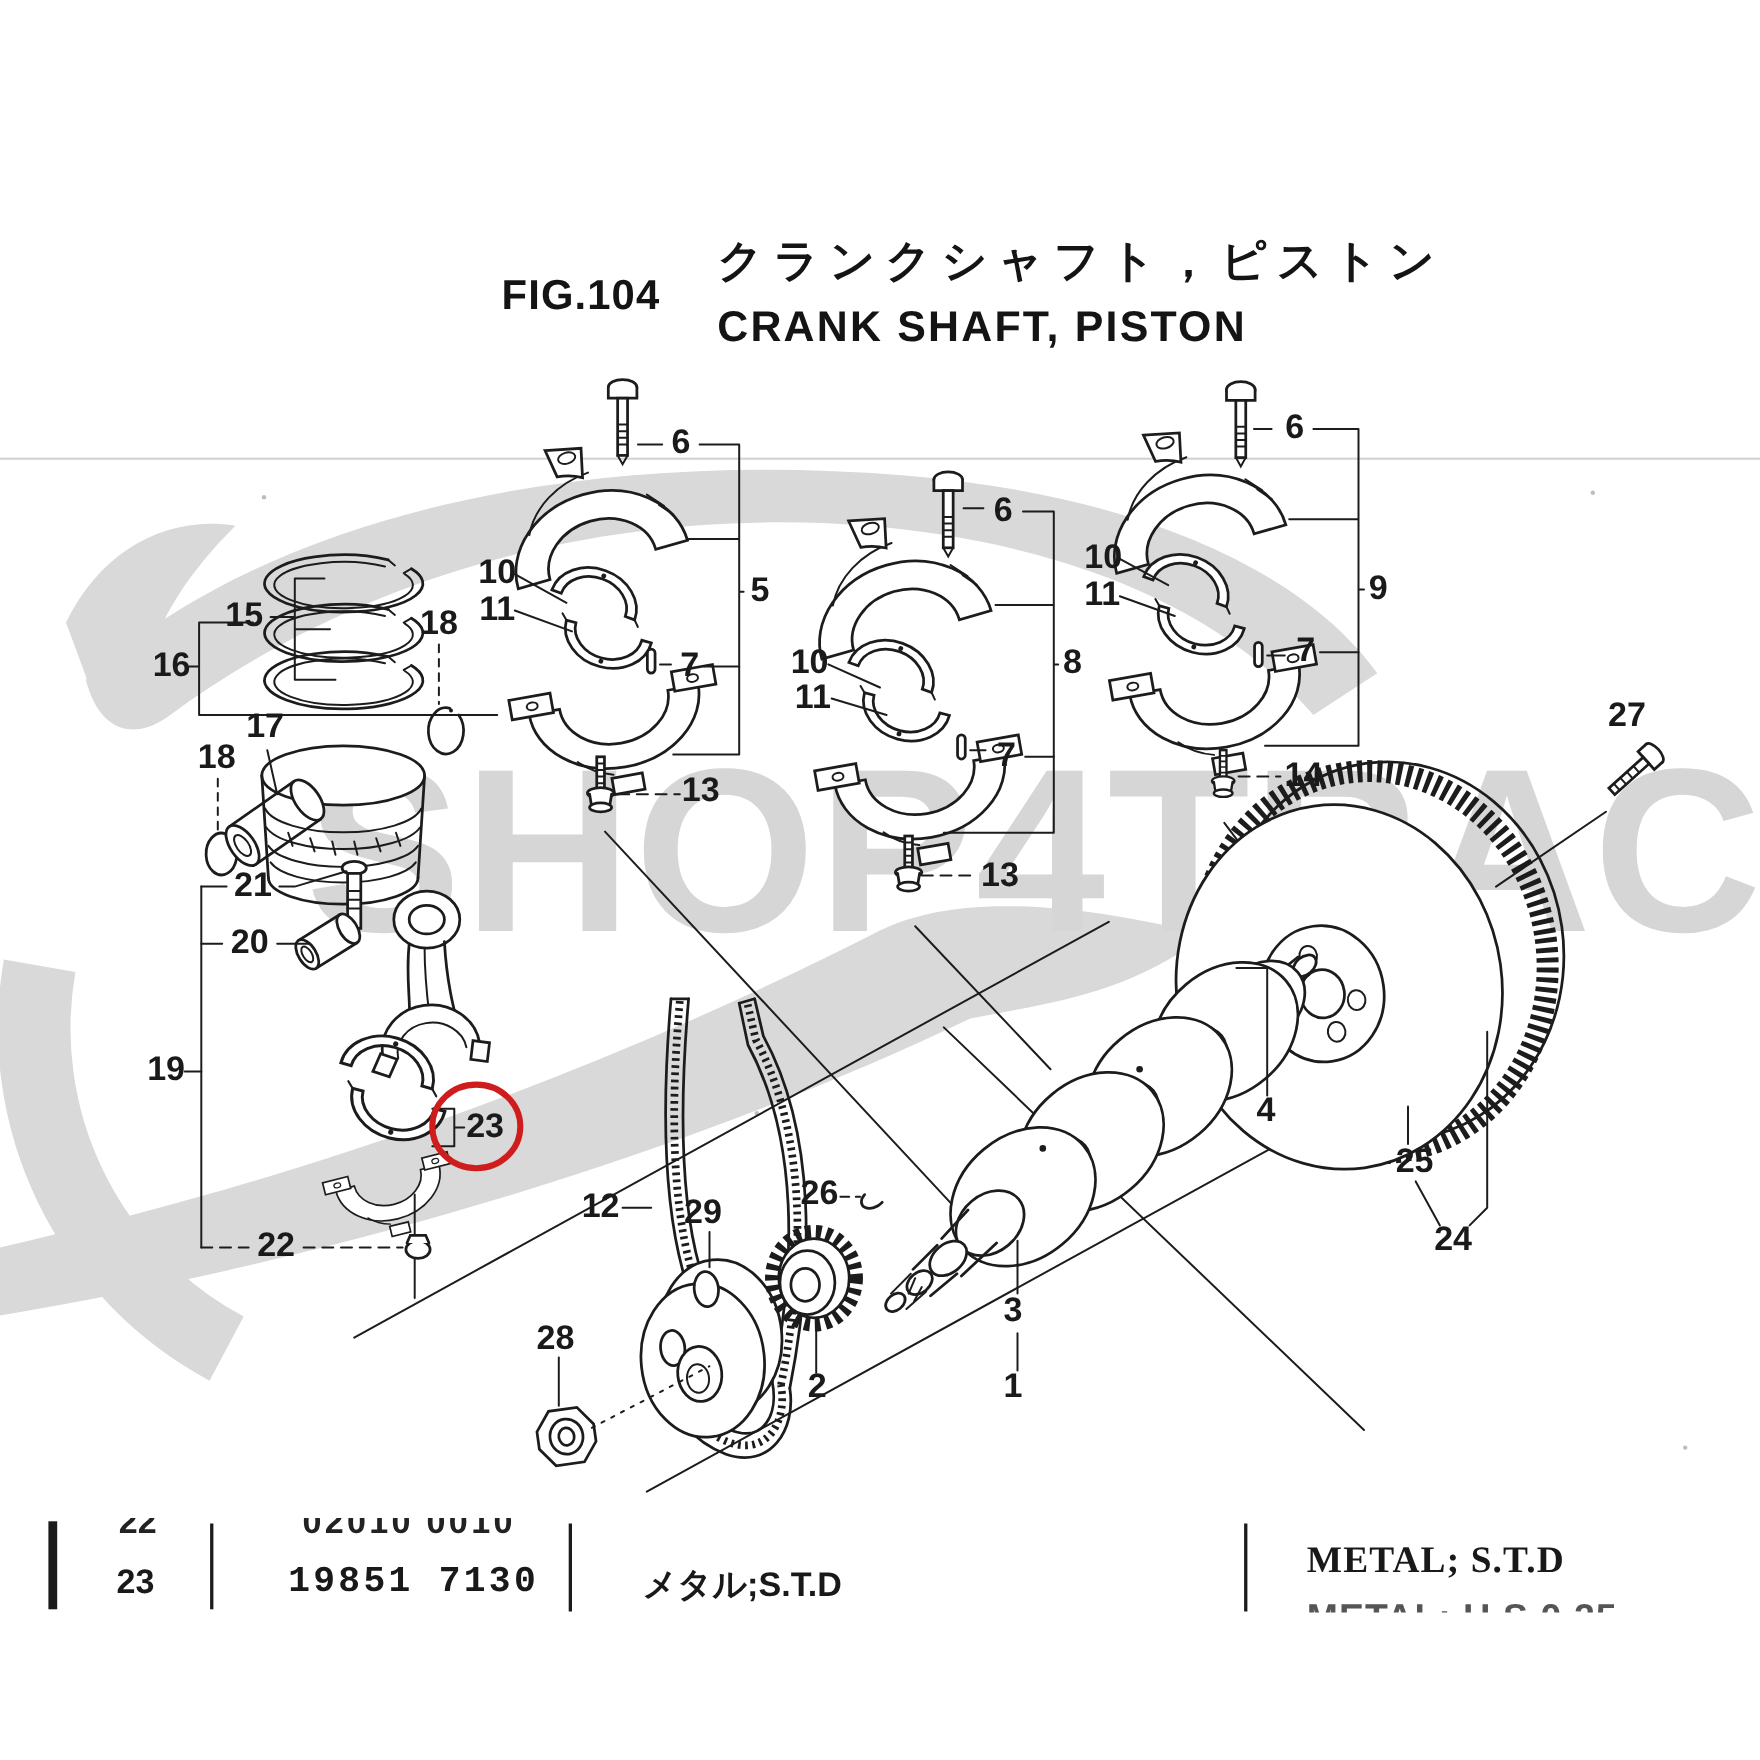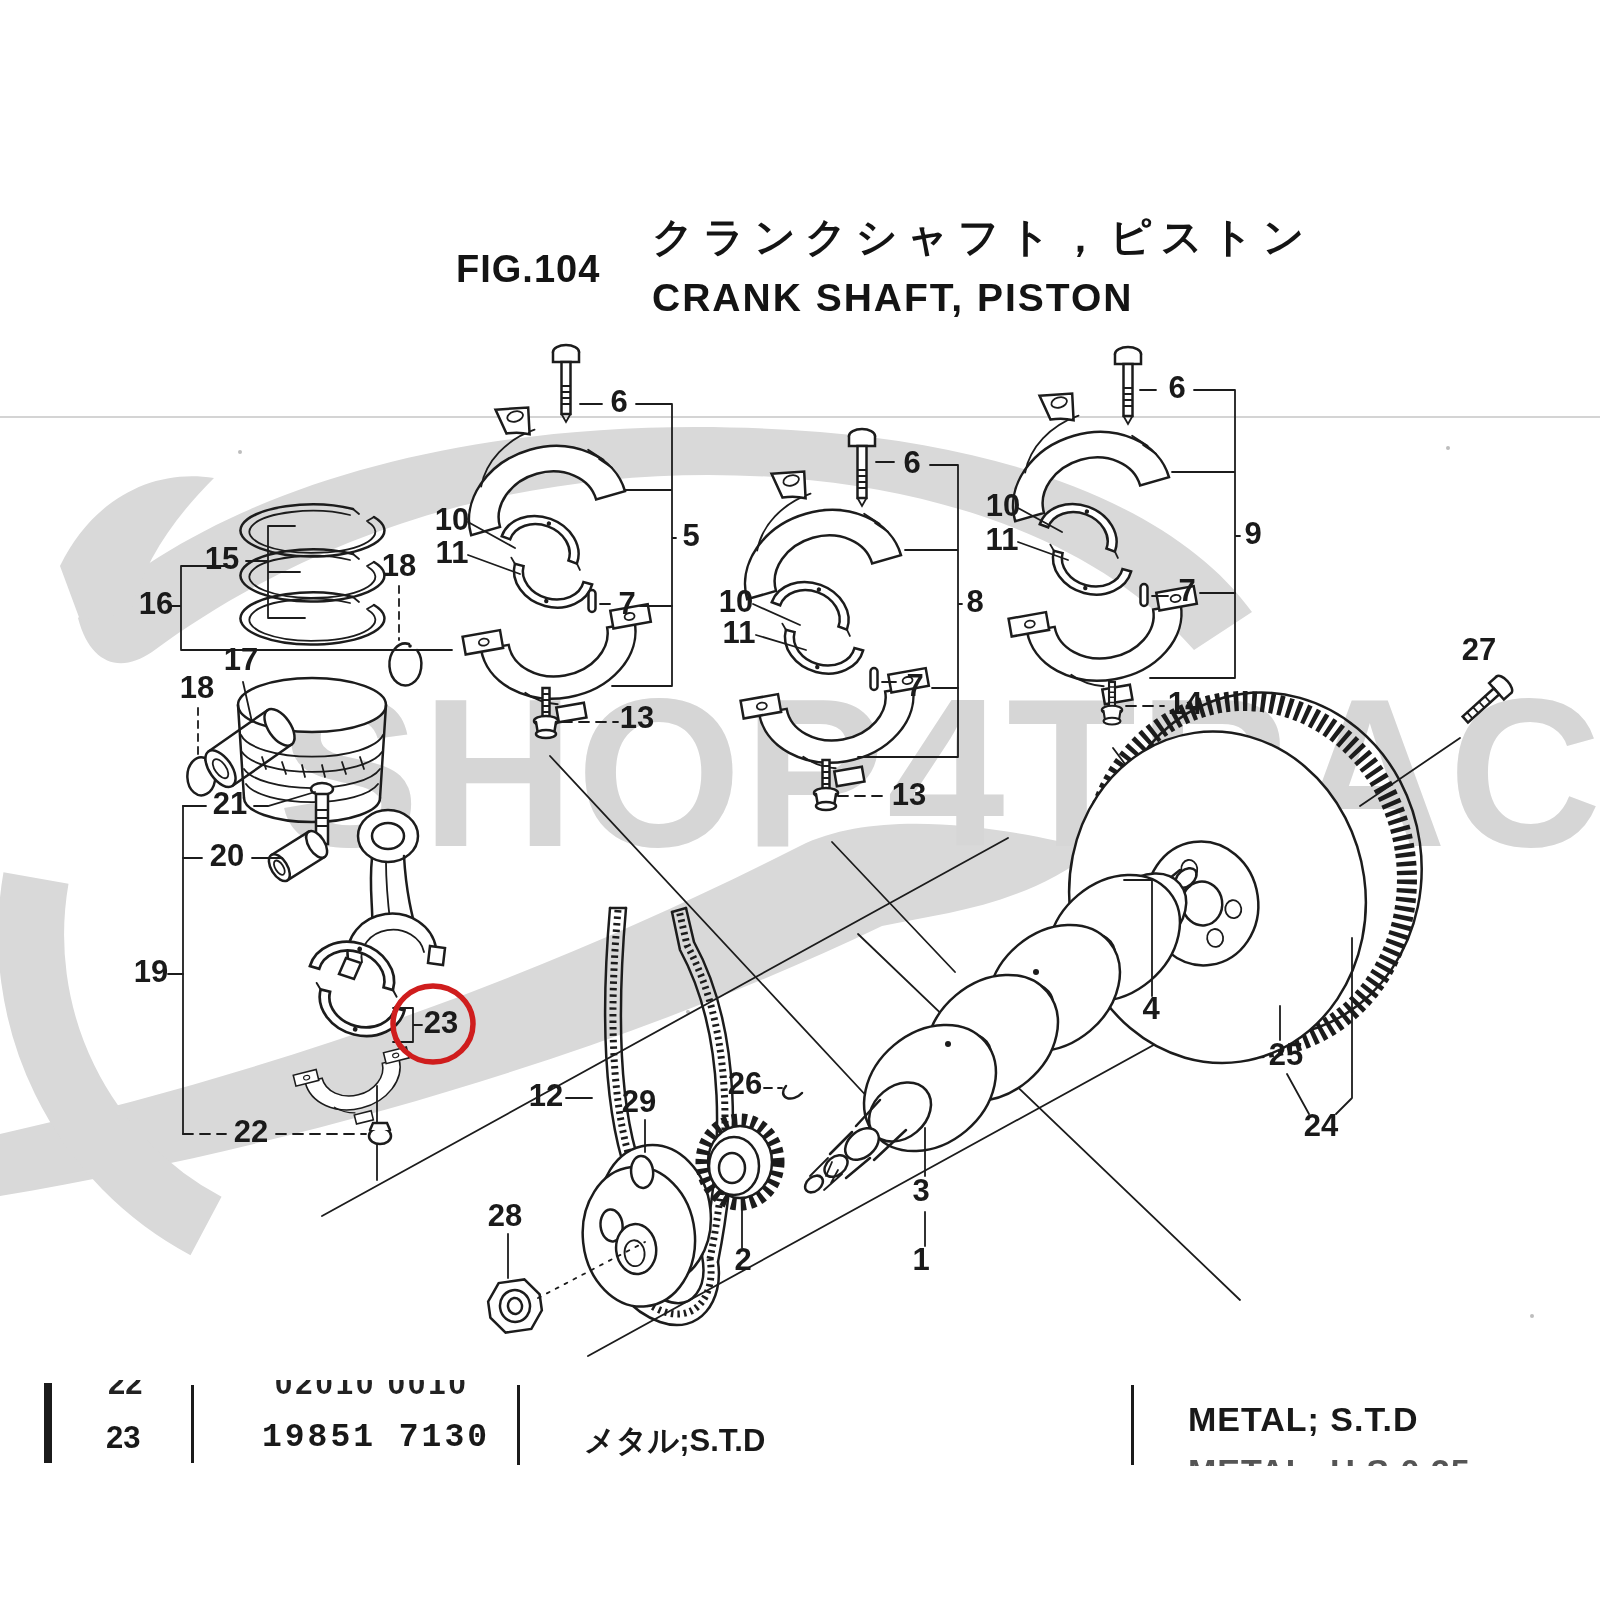--- a/index.html
+++ b/index.html
@@ -388,19 +388,19 @@
       <div style="top:-14px;left:108px;font-size:31px;">22</div>
       <div style="top:-14px;left:263px;font-size:31px;letter-spacing:3px;margin-left:12px;">02010 0010</div>
     </div>
 
     <div>
       <div class="tcell" style="left:106px;top:1420px;font-size:31px;">23</div>
       <div class="tcell" style="left:262px;top:1419px;font-size:33px;letter-spacing:3px;font-family:Liberation Mono, monospace;">19851 7130</div>
       <div class="tcell" style="left:556px;top:1420px;font-size:31px;margin-left:28px;">メタル;S.T.D</div>
     </div>
 
-    <div class="tcell" style="left:1188px;top:1400px;font-size:34px;letter-spacing:1px;">METAL; S.T.D</div>
+    <div class="tcell" style="left:1188px;top:1400px;font-size:34px;letter-spacing:1px;font-family:Liberation Serif, serif;">METAL; S.T.D</div>
     <div class="clip" style="left:1188px;top:1452px;width:360px;height:14px;">
       <div style="top:0;font-size:34px;letter-spacing:1px;color:#555;">METAL; U.S 0.25</div>
     </div>
   </div>
 
 </div>
 
 </body></html>

